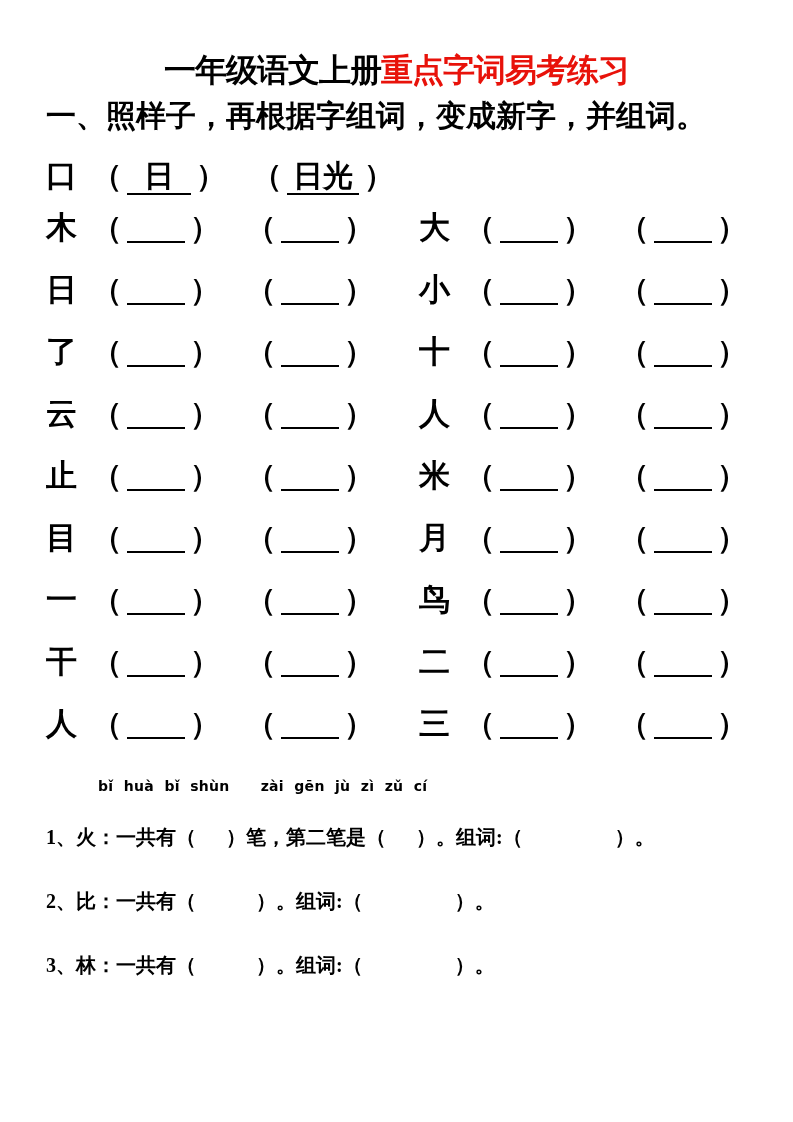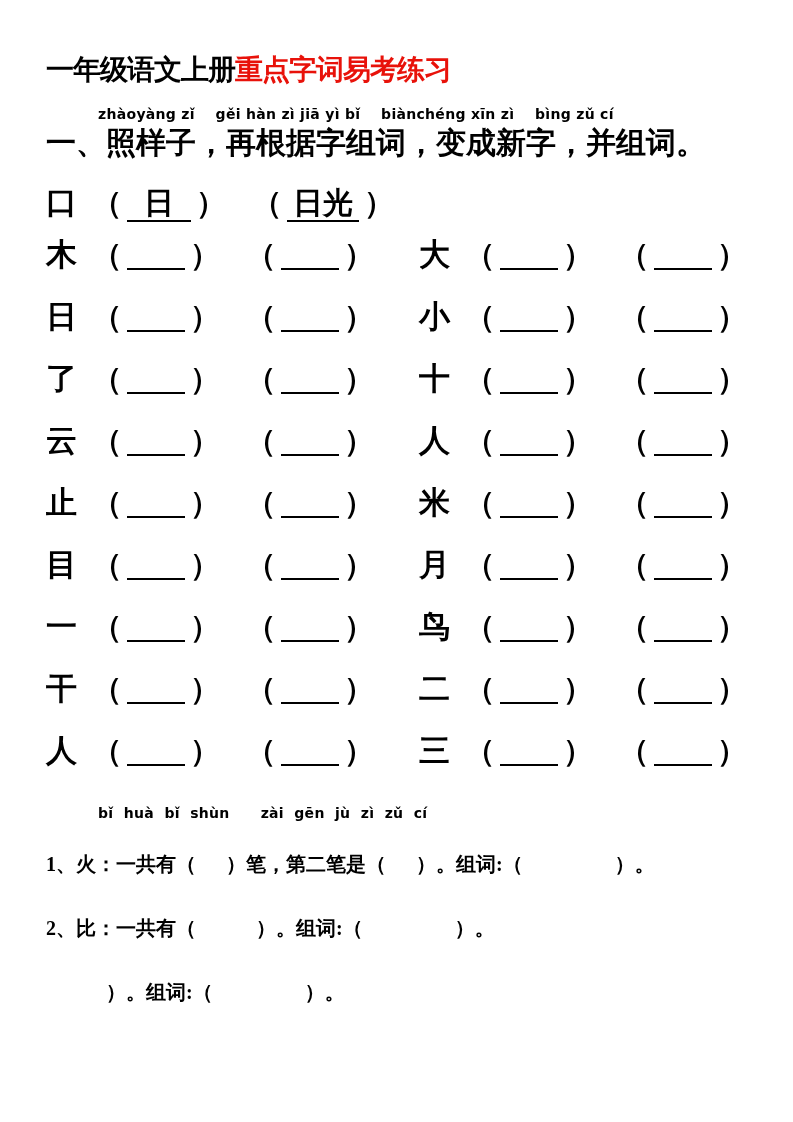--- a/index.html
+++ b/index.html
@@ -12,22 +12,22 @@
   .page {
     position: relative;
     width: 793px; height: 1122px;
     background: #fff;
     overflow: hidden;
     padding: 0 46px;
   }
   
   .title {
     margin-top: 44px;
-    text-align: left;
-    font-size: 28px;
+    text-align: center;
+    font-size: 32px;
     font-weight: bold;
     letter-spacing: -1px;
     line-height: 52px;
     white-space: nowrap;
   }
   
   .pinyin {
     font-family: "DejaVu Sans", sans-serif;
     font-weight: bold;
     font-size: 14px;
@@ -120,21 +120,20 @@
 </style>
 </head>
 <body>
 
 <div class="page">
 
   <div class="title">
     <span>一年级语文上册</span><span style="color: rgb(232, 18, 10);">重点字词易考练习</span>
   </div>
 
-  <div class="pinyin pinyin1">zhàoyàng zǐ    gěi hàn zì jiā yì bǐ    biànchéng xīn zì    bìng zǔ cí</div>
   <div class="heading">一、照样子，再根据字组词，变成新字，并组词。</div>
 
   <div class="example-row">
     <span class="char">口</span>
     <span class="paren">（</span>
     <span class="blank filled">日</span>
     <span class="paren">）</span>
     <span class="paren pair2-open">（</span>
     <span class="blank filled wide">日光</span>
     <span class="paren">）</span>
@@ -323,20 +322,21 @@
     </div>
     <div class="s2-item">
       <span>2、比：一共有（</span>
         <span class="gap-s"></span>
         <span class="gap-s"></span>
         <span>）。组词:（</span>
         <span class="gap-l"></span>
         <span>）。</span>
     </div>
     <div class="s2-item">
+      <span>3、林：一共有（</span>
         <span class="gap-s"></span>
         <span class="gap-s"></span>
         <span>）。组词:（</span>
         <span class="gap-l"></span>
         <span>）。</span>
     </div>
   </div>
 
 </div>
 

